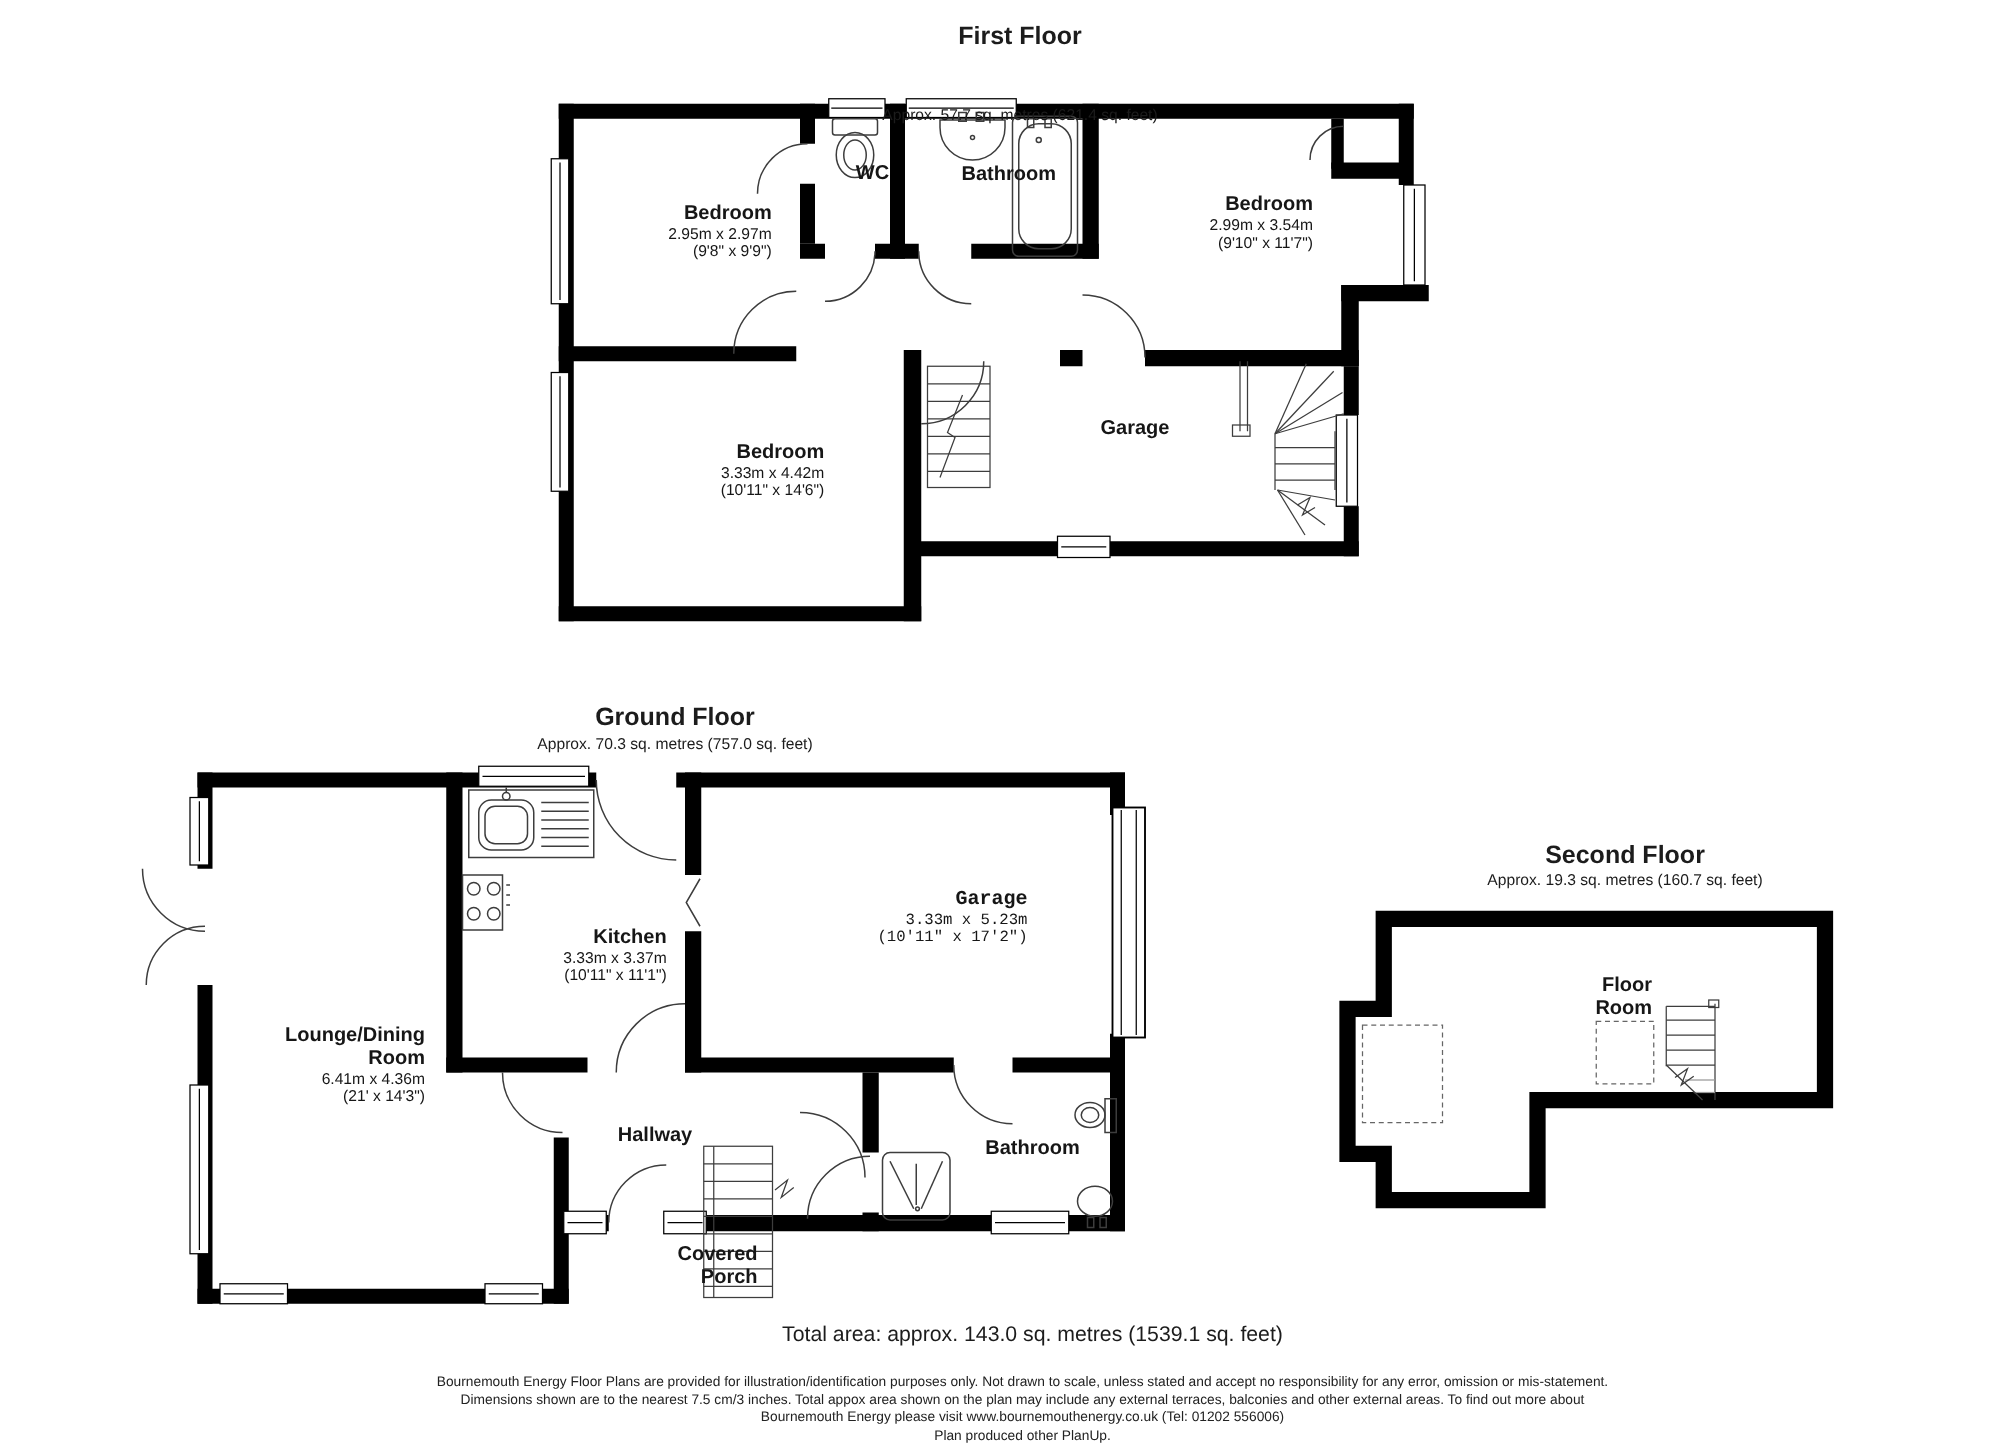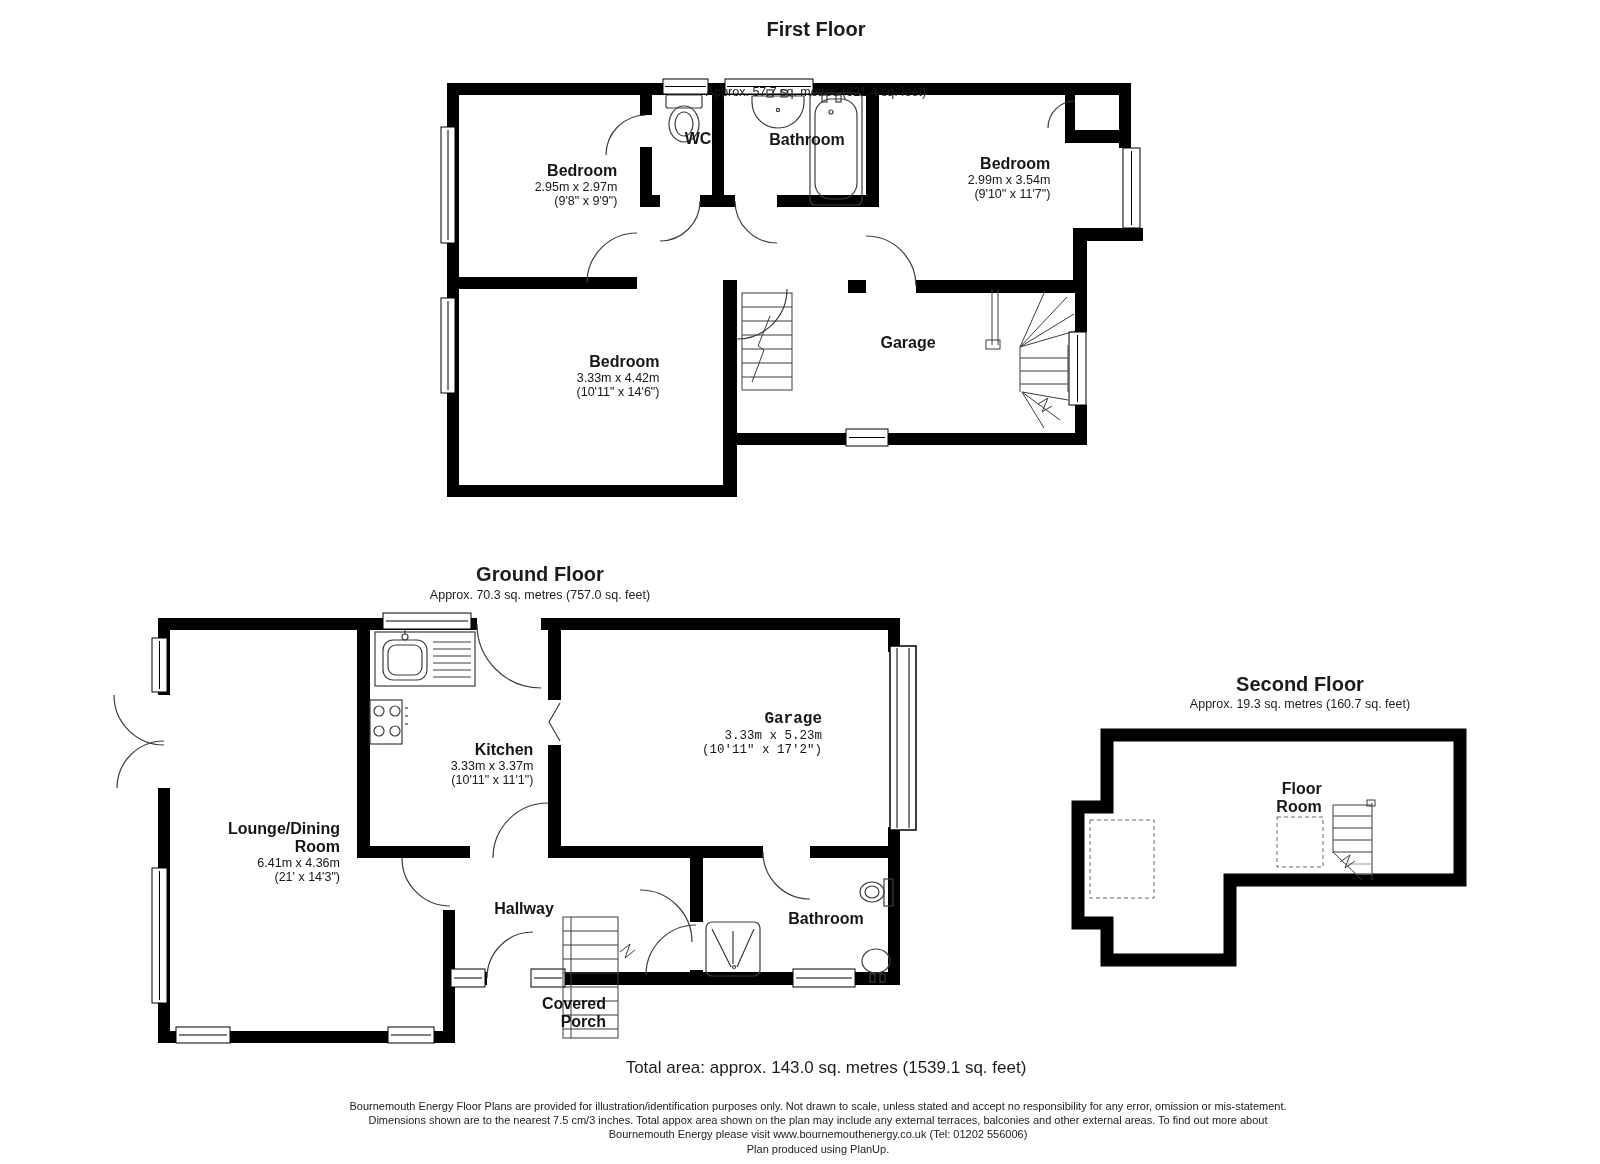--- a/index.html
+++ b/index.html
@@ -307,14 +307,14 @@
   <div class="room-name">Floor</div>
   <div class="room-name">Room</div>
 </div>
 
 <div class="lbl total-line" style="left:780px;top:1058px;margin-left:28px;">Total area: approx. 143.0 sq. metres (1539.1 sq. feet)</div>
 
 <div>
   <div class="lbl footer-line" style="left:790px;top:1100px;">Bournemouth Energy Floor Plans are provided for illustration/identification purposes only. Not drawn to scale, unless stated and accept no responsibility for any error, omission or mis-statement.</div>
   <div class="lbl footer-line" style="left:790px;top:1114px;">Dimensions shown are to the nearest 7.5 cm/3 inches. Total appox area shown on the plan may include any external terraces, balconies and other external areas. To find out more about</div>
   <div class="lbl footer-line" style="left:790px;top:1128px;">Bournemouth Energy please visit www.bournemouthenergy.co.uk (Tel: 01202 556006)</div>
-  <div class="lbl footer-line" style="left:790px;top:1143px;">Plan produced using PlanUp.</div>
+  <div class="lbl footer-line" style="left:790px;top:1143px;">Plan produced other PlanUp.</div>
 </div>
 
 </body></html>

